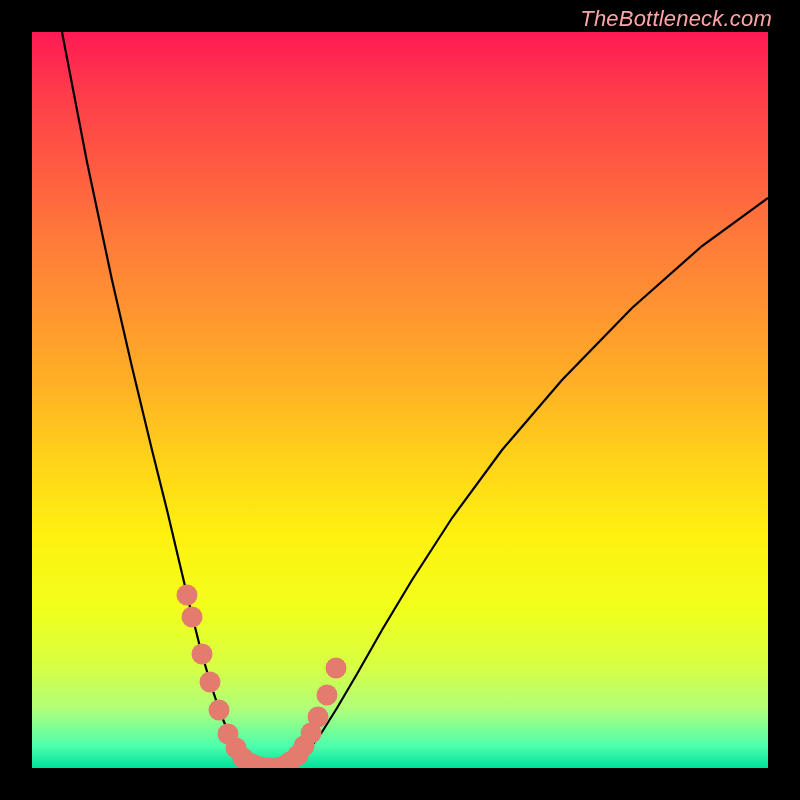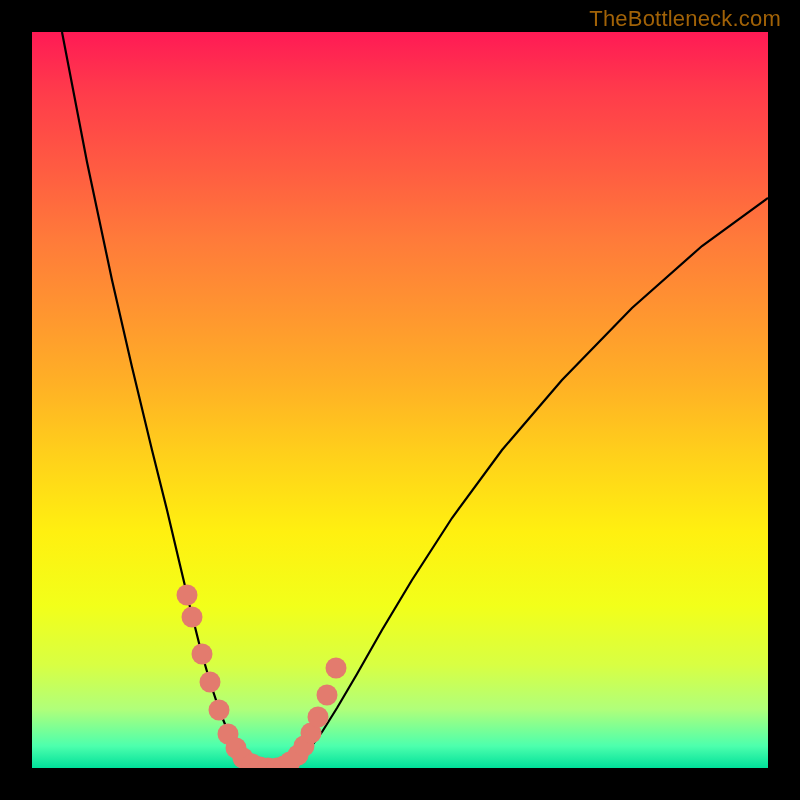--- a/index.html
+++ b/index.html
@@ -43,26 +43,27 @@
       #f2ff1a 78%,
       #d8ff43 86%,
       #b0ff7a 92%,
       #4dffad 97%,
       #00e09a 100%
     );
   }
   .watermark {
     position: absolute;
     top: 6px;
-    right: 19px;
-    color: #a16207;
+    right: 28px;
+    color: #fca5a5;
     font-size: 22px;
     font-weight: 500;
     letter-spacing: 0.2px;
     user-select: none;
+    font-style: italic;
   }
   svg.curve-layer {
     position: absolute;
     inset: 0;
   }
   .curve {
     fill: none;
     stroke: #000;
     stroke-width: 2.2;
   }

